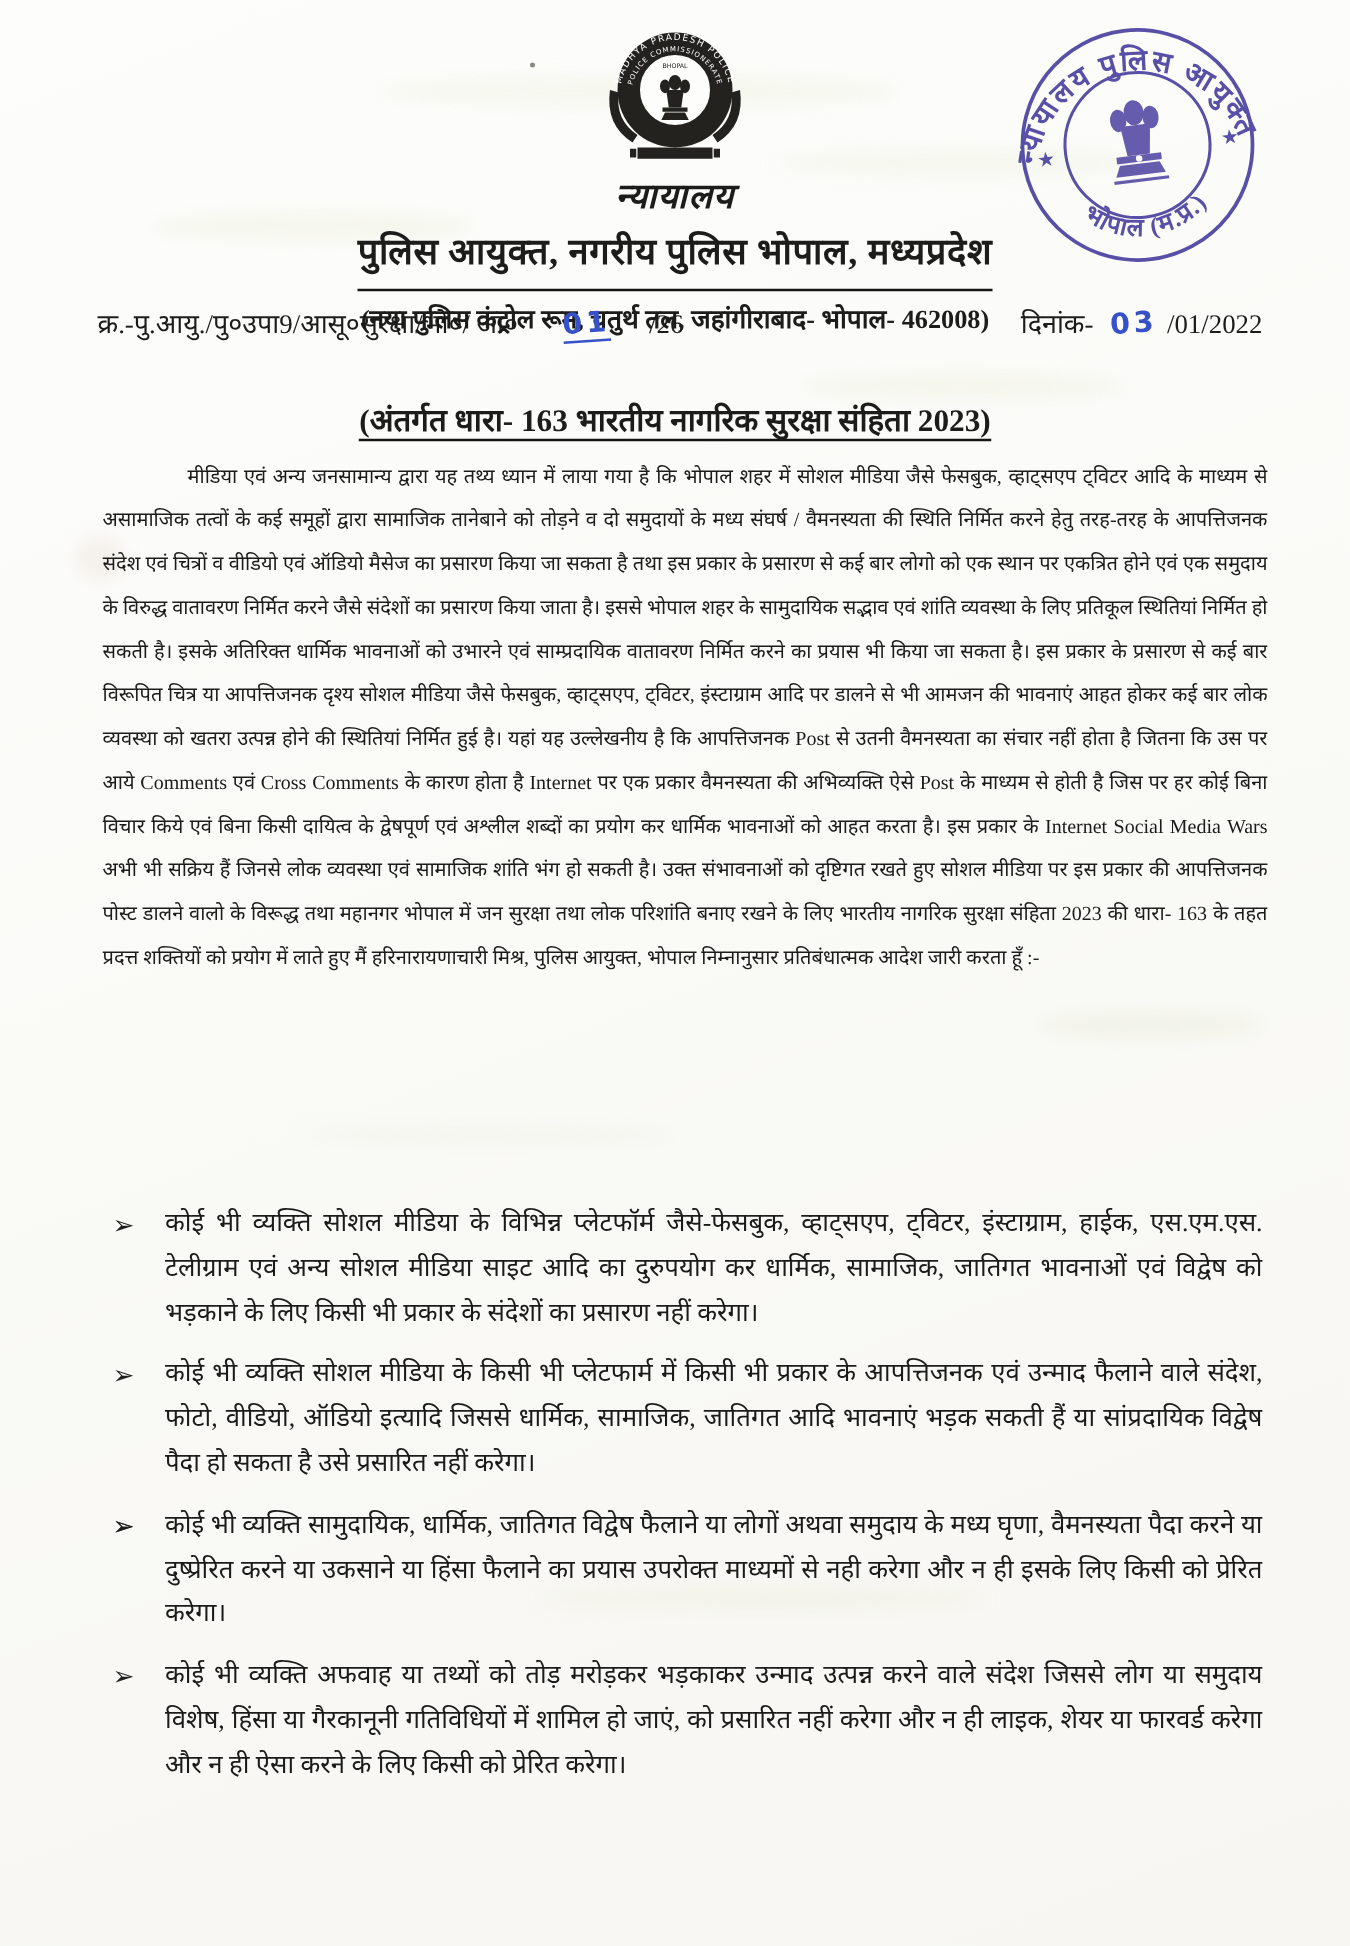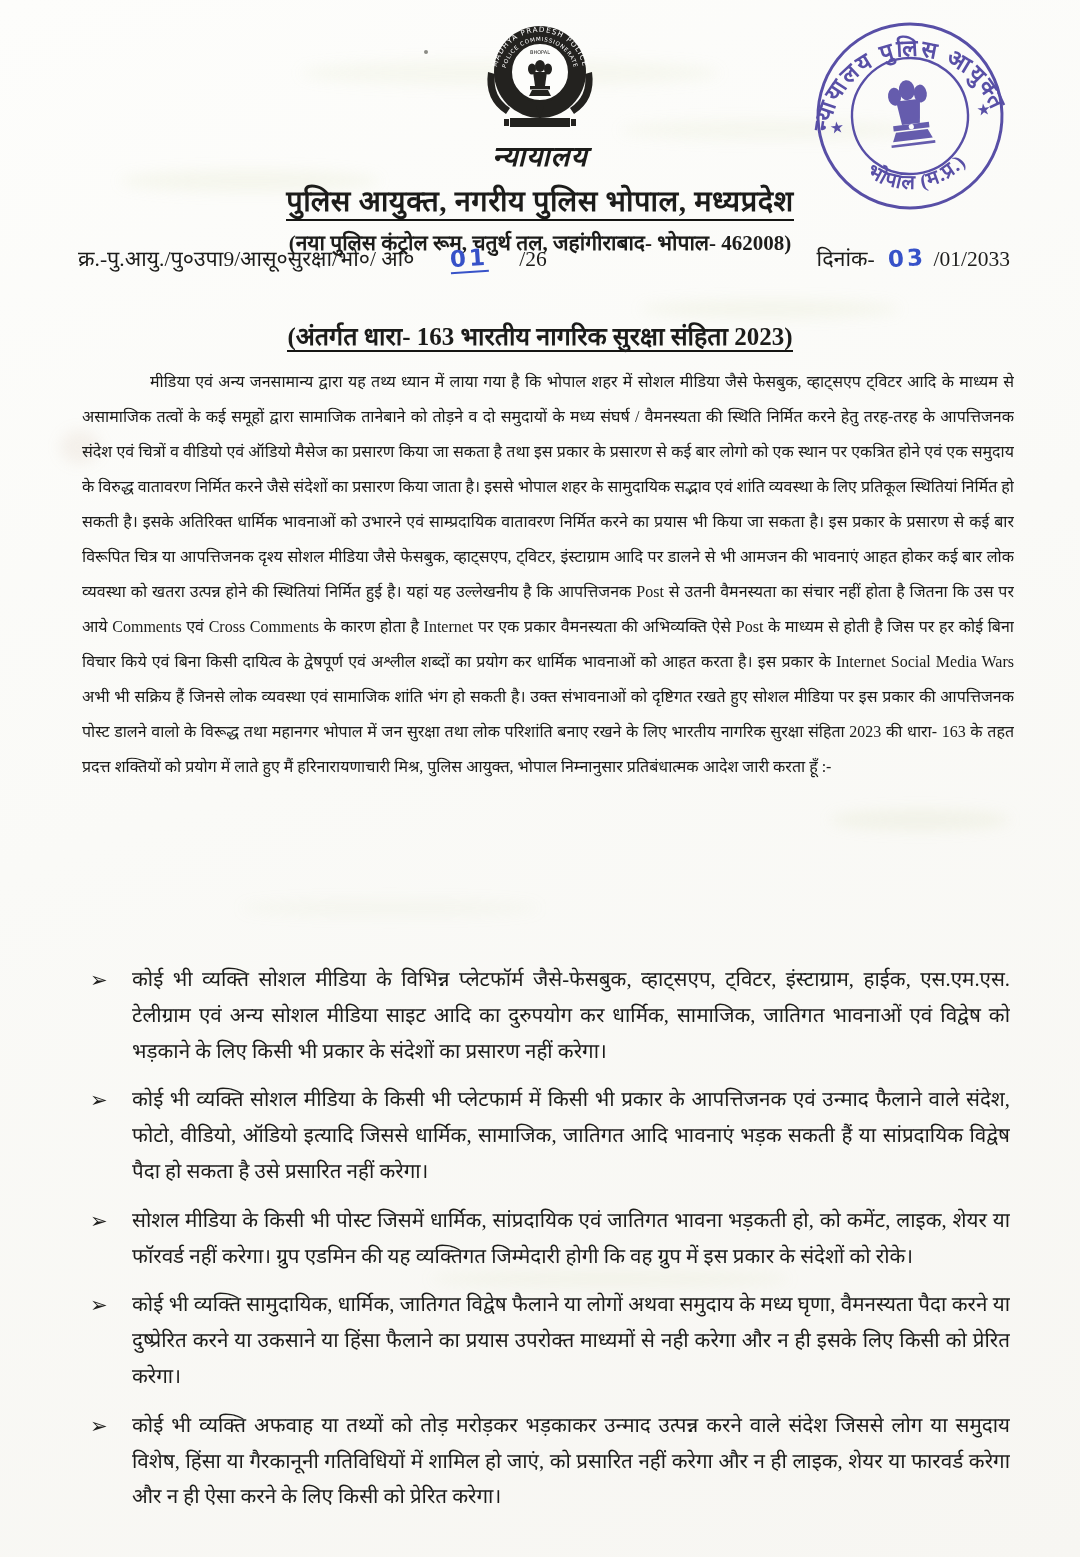--- a/index.html
+++ b/index.html
@@ -25,21 +25,21 @@
   .b6{left:60px;top:430px;width:40px;height:34px;background:rgba(190,150,120,0.10);}
   .b7{left:430px;top:1270px;width:360px;height:18px;background:rgba(196,206,150,0.10);}
   .b8{left:240px;top:900px;width:300px;height:16px;background:rgba(196,206,150,0.08);}
   .speck{position:absolute;left:424px;top:50px;width:4px;height:4px;border-radius:50%;background:#8b8b85;}
 
   
   .hdr{position:absolute;top:22px;left:0;width:100%;text-align:center;}
   .emblem-wrap{height:112px;}
   .court-title{font-size:28px;font-weight:bold;margin-top:2px;letter-spacing:1px;font-style:italic;}
   .office-title{display:inline-block;font-size:29px;font-weight:bold;margin-top:6px;
-    border-bottom:2.5px solid #151513;padding-bottom:0;letter-spacing:0.5px;}
+    border-bottom:2.5px solid #151513;padding-bottom:12px;letter-spacing:0.5px;}
   .address-line{font-size:21px;font-weight:bold;margin-top:7px;}
 
   
   .stamp{position:absolute;left:808px;top:14px;width:204px;height:204px;transform:rotate(-7deg);opacity:0.92;}
 
   
   .refline{position:absolute;top:243px;left:78px;width:932px;display:flex;
     justify-content:space-between;font-size:21.5px;}
   .ref-left,.ref-right{white-space:nowrap;}
   .hand{color:#3752c8;font-family:"DejaVu Sans",sans-serif;font-weight:bold;
@@ -160,42 +160,41 @@
 
   <div class="refline">
     <div class="ref-left">
       <span>क्र.-पु.आयु./पु०उपा9/आसू०सुरक्षा/भो०/ आ०</span>
       <span class="hand ref-num-hand">01</span>
       <span>/26</span>
     </div>
     <div class="ref-right">
       <span>दिनांक-</span>
       <span class="hand date-hand">03</span>
-      <span>/01/2033</span>
+      <span>/01/2022</span>
     </div>
   </div>
 
   <div class="order-subtitle">
     <span>(अंतर्गत धारा- 163 भारतीय नागरिक सुरक्षा संहिता 2023)</span>
   </div>
 
   <p class="body-par">मीडिया एवं अन्य जनसामान्य द्वारा यह तथ्य ध्यान में लाया गया है कि भोपाल शहर में सोशल मीडिया जैसे फेसबुक, व्हाट्सएप ट्विटर आदि के माध्यम से असामाजिक तत्वों के कई समूहों द्वारा सामाजिक तानेबाने को तोड़ने व दो समुदायों के मध्य संघर्ष / वैमनस्यता की स्थिति निर्मित करने हेतु तरह-तरह के आपत्तिजनक संदेश एवं चित्रों व वीडियो एवं ऑडियो मैसेज का प्रसारण किया जा सकता है तथा इस प्रकार के प्रसारण से कई बार लोगो को एक स्थान पर एकत्रित होने एवं एक समुदाय के विरुद्ध वातावरण निर्मित करने जैसे संदेशों का प्रसारण किया जाता है। इससे भोपाल शहर के सामुदायिक सद्भाव एवं शांति व्यवस्था के लिए प्रतिकूल स्थितियां निर्मित हो सकती है। इसके अतिरिक्त धार्मिक भावनाओं को उभारने एवं साम्प्रदायिक वातावरण निर्मित करने का प्रयास भी किया जा सकता है। इस प्रकार के प्रसारण से कई बार विरूपित चित्र या आपत्तिजनक दृश्य सोशल मीडिया जैसे फेसबुक, व्हाट्सएप, ट्विटर, इंस्टाग्राम आदि पर डालने से भी आमजन की भावनाएं आहत होकर कई बार लोक व्यवस्था को खतरा उत्पन्न होने की स्थितियां निर्मित हुई है। यहां यह उल्लेखनीय है कि आपत्तिजनक Post से उतनी वैमनस्यता का संचार नहीं होता है जितना कि उस पर आये Comments एवं Cross Comments के कारण होता है Internet पर एक प्रकार वैमनस्यता की अभिव्यक्ति ऐसे Post के माध्यम से होती है जिस पर हर कोई बिना विचार किये एवं बिना किसी दायित्व के द्वेषपूर्ण एवं अश्लील शब्दों का प्रयोग कर धार्मिक भावनाओं को आहत करता है। इस प्रकार के Internet Social Media Wars अभी भी सक्रिय हैं जिनसे लोक व्यवस्था एवं सामाजिक शांति भंग हो सकती है। उक्त संभावनाओं को दृष्टिगत रखते हुए सोशल मीडिया पर इस प्रकार की आपत्तिजनक पोस्ट डालने वालो के विरूद्ध तथा महानगर भोपाल में जन सुरक्षा तथा लोक परिशांति बनाए रखने के लिए भारतीय नागरिक सुरक्षा संहिता 2023 की धारा- 163 के तहत प्रदत्त शक्तियों को प्रयोग में लाते हुए मैं हरिनारायणाचारी मिश्र, पुलिस आयुक्त, भोपाल निम्नानुसार प्रतिबंधात्मक आदेश जारी करता हूँ :-</p>
 
   <ul class="bullets">
     <li>
       <span class="mk">➢</span>
       <span>कोई भी व्यक्ति सोशल मीडिया के विभिन्न प्लेटफॉर्म जैसे-फेसबुक, व्हाट्सएप, ट्विटर, इंस्टाग्राम, हाईक, एस.एम.एस. टेलीग्राम एवं अन्य सोशल मीडिया साइट आदि का दुरुपयोग कर धार्मिक, सामाजिक, जातिगत भावनाओं एवं विद्वेष को भड़काने के लिए किसी भी प्रकार के संदेशों का प्रसारण नहीं करेगा।</span>
     </li>
     <li>
       <span class="mk">➢</span>
       <span>कोई भी व्यक्ति सोशल मीडिया के किसी भी प्लेटफार्म में किसी भी प्रकार के आपत्तिजनक एवं उन्माद फैलाने वाले संदेश, फोटो, वीडियो, ऑडियो इत्यादि जिससे धार्मिक, सामाजिक, जातिगत आदि भावनाएं भड़क सकती हैं या सांप्रदायिक विद्वेष पैदा हो सकता है उसे प्रसारित नहीं करेगा।</span>
     </li>
     <li>
       <span class="mk">➢</span>
-      <span>सोशल मीडिया के किसी भी पोस्ट जिसमें धार्मिक, सांप्रदायिक एवं जातिगत भावना भड़कती हो, को कमेंट, लाइक, शेयर या फॉरवर्ड नहीं करेगा। ग्रुप एडमिन की यह व्यक्तिगत जिम्मेदारी होगी कि वह ग्रुप में इस प्रकार के संदेशों को रोके।</span>
     </li>
     <li>
       <span class="mk">➢</span>
       <span>कोई भी व्यक्ति सामुदायिक, धार्मिक, जातिगत विद्वेष फैलाने या लोगों अथवा समुदाय के मध्य घृणा, वैमनस्यता पैदा करने या दुष्प्रेरित करने या उकसाने या हिंसा फैलाने का प्रयास उपरोक्त माध्यमों से नही करेगा और न ही इसके लिए किसी को प्रेरित करेगा।</span>
     </li>
     <li>
       <span class="mk">➢</span>
       <span>कोई भी व्यक्ति अफवाह या तथ्यों को तोड़ मरोड़कर भड़काकर उन्माद उत्पन्न करने वाले संदेश जिससे लोग या समुदाय विशेष, हिंसा या गैरकानूनी गतिविधियों में शामिल हो जाएं, को प्रसारित नहीं करेगा और न ही लाइक, शेयर या फारवर्ड करेगा और न ही ऐसा करने के लिए किसी को प्रेरित करेगा।</span>
     </li>
   </ul>

